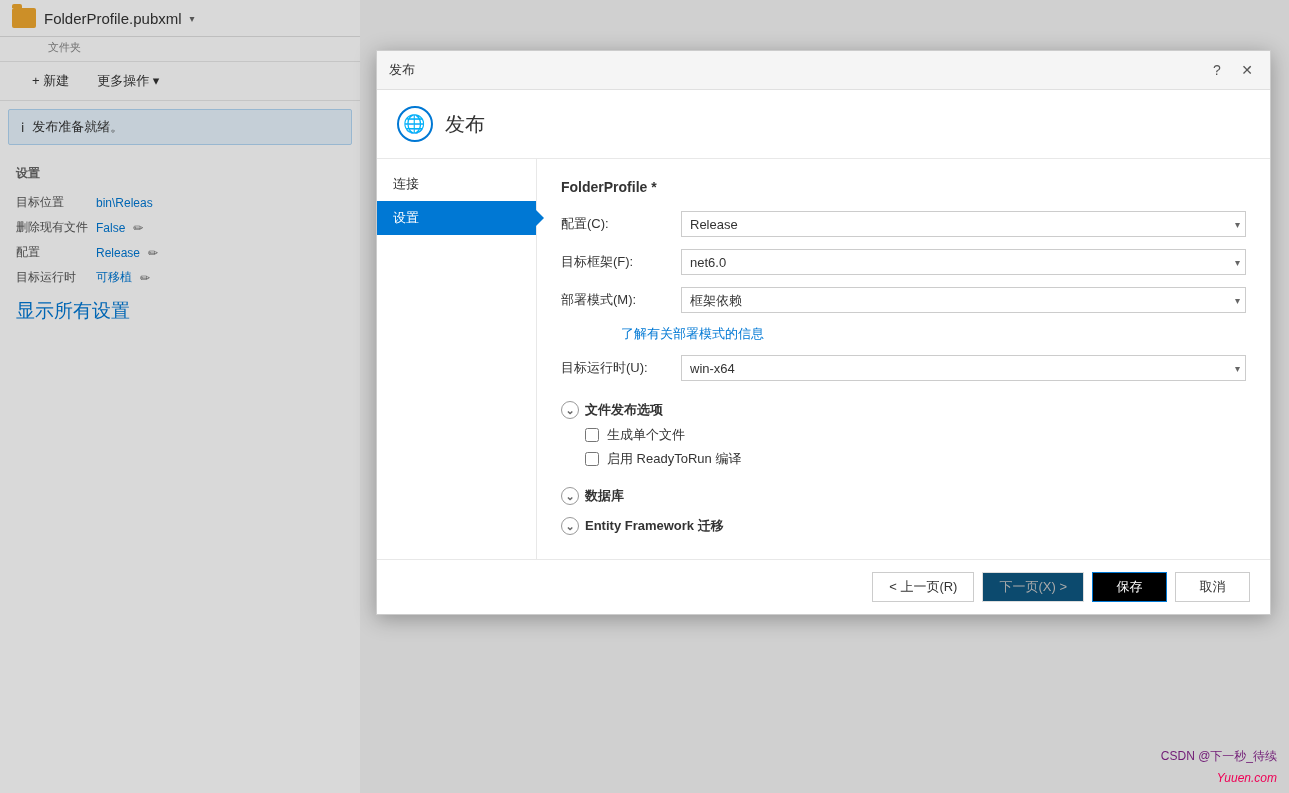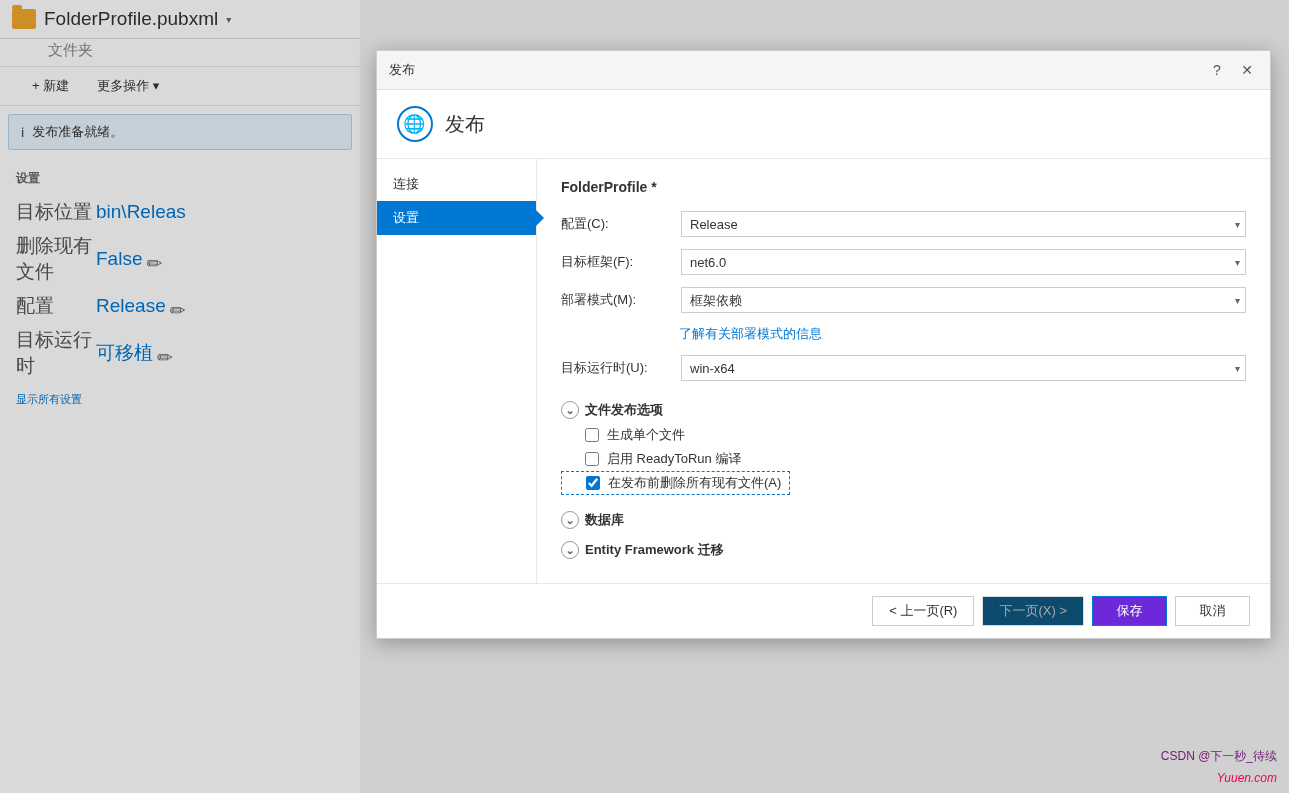--- a/index.html
+++ b/index.html
@@ -40,30 +40,30 @@
     .folder-icon::before {
       content: '';
       position: absolute;
       top: -4px; left: 0;
       width: 10px; height: 4px;
       background: #f0a830;
       border-radius: 2px 2px 0 0;
     }
 
     .app-title-text {
-      font-size: 19px;
+      font-size: 15px;
       color: #333;
       font-weight: 500;
     }
     .app-title-arrow {
       font-size: 10px;
       color: #666;
     }
     .app-subtitle {
-      font-size: 15px;
+      font-size: 11px;
       color: #888;
       margin-left: 2px;
       margin-top: 28px;
     }
 
     .app-toolbar {
       padding: 6px 24px;
       display: flex;
       align-items: center;
       gap: 12px;
@@ -109,43 +109,44 @@
     .settings-title {
       font-size: 12px;
       color: #666;
       font-weight: 600;
       margin-bottom: 8px;
     }
     .setting-row {
       display: flex;
       align-items: center;
       padding: 4px 0;
-      font-size: 19px;
+      font-size: 12px;
     }
     .setting-label {
       color: #555;
       width: 80px;
       flex-shrink: 0;
     }
     .setting-value {
       color: #0078d4;
       display: flex;
       align-items: center;
       gap: 4px;
+      text-align: right;
     }
     .edit-icon {
       width: 14px; height: 14px;
       cursor: pointer;
       color: #666;
     }
     .show-all-link {
       color: #0078d4;
       cursor: pointer;
       padding: 8px 0;
-      font-size: 11px;
+      font-size: 19px;
       margin-top: 12px;
     }
 
     
     .overlay {
       position: absolute;
       top: 0; left: 0;
       width: 1289px;
       height: 793px;
       background: rgba(0,0,0,0.15);
@@ -372,21 +373,21 @@
       padding: 5px 16px;
       font-size: 13px;
       cursor: pointer;
       border: 1px solid #ccc;
       background: #fff;
       color: #333;
       min-width: 75px;
       text-align: center;
     }
     .btn.primary {
-      background: #6d28d9;
+      background: #000000;
       color: #fff;
       border-color: #0078d4;
     }
     .btn:disabled {
       color: #aaa;
       border-color: #ddd;
       cursor: default;
       background: #0c4a6e;
     }
 
@@ -539,21 +540,21 @@
             <select class="dropdown">
               <option>框架依赖</option>
               <option>独立</option>
             </select>
             <span class="dropdown-arrow">▾</span>
           </div>
         </div>
       </div>
 
       
-      <div style="margin-left: 118px; margin-bottom: 12px;">
+      <div style="margin-left: 60px; margin-bottom: 12px;">
         <a class="link-text">了解有关部署模式的信息</a>
       </div>
 
       
       <div class="form-row">
         <span class="form-label">目标运行时(U):</span>
         <div class="form-control">
           <div class="dropdown-wrapper">
             <select class="dropdown">
               <option>win-x64</option>
@@ -573,24 +574,20 @@
       </div>
 
       <div class="checkbox-row">
         <input type="checkbox" style="">
         <label>生成单个文件</label>
       </div>
       <div class="checkbox-row">
         <input type="checkbox" style="">
         <label>启用 ReadyToRun 编译</label>
       </div>
-      <div class="checkbox-row" style="border: 1px dashed #0078d4; display:inline-flex; padding: 2px 8px 2px 24px; margin-left: 0;">
-        <input type="checkbox" checked="" style="">
-        <label>在发布前删除所有现有文件(A)</label>
-      </div>
 
       
       <div class="section-header" style="margin-top:8px;">
         <div class="section-icon">⌄</div>
         <span>数据库</span>
       </div>
 
       
       <div class="section-header">
         <div class="section-icon">⌄</div>

